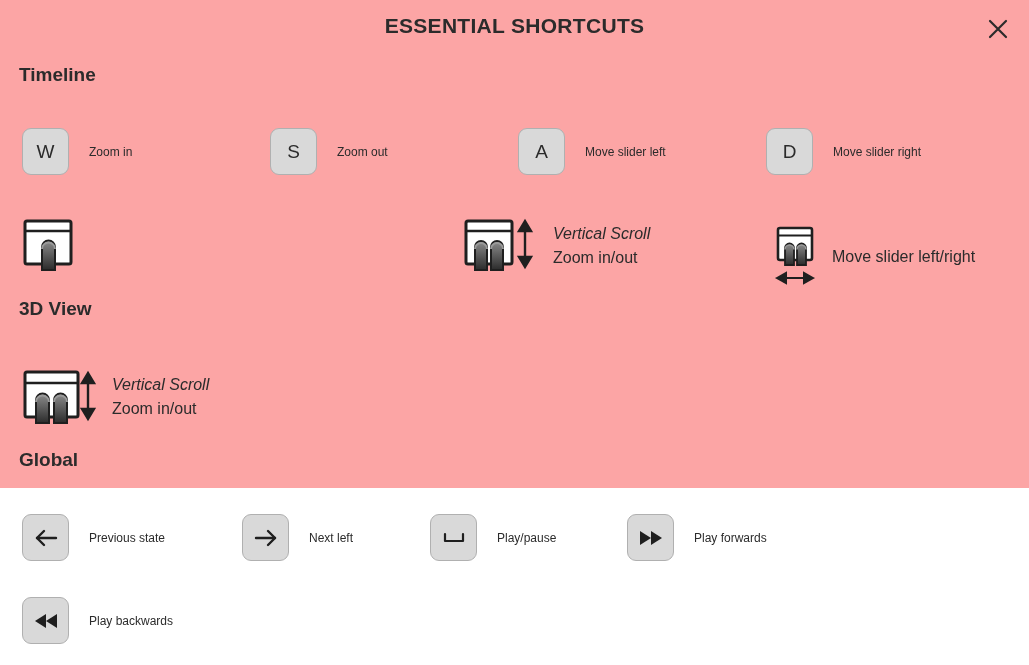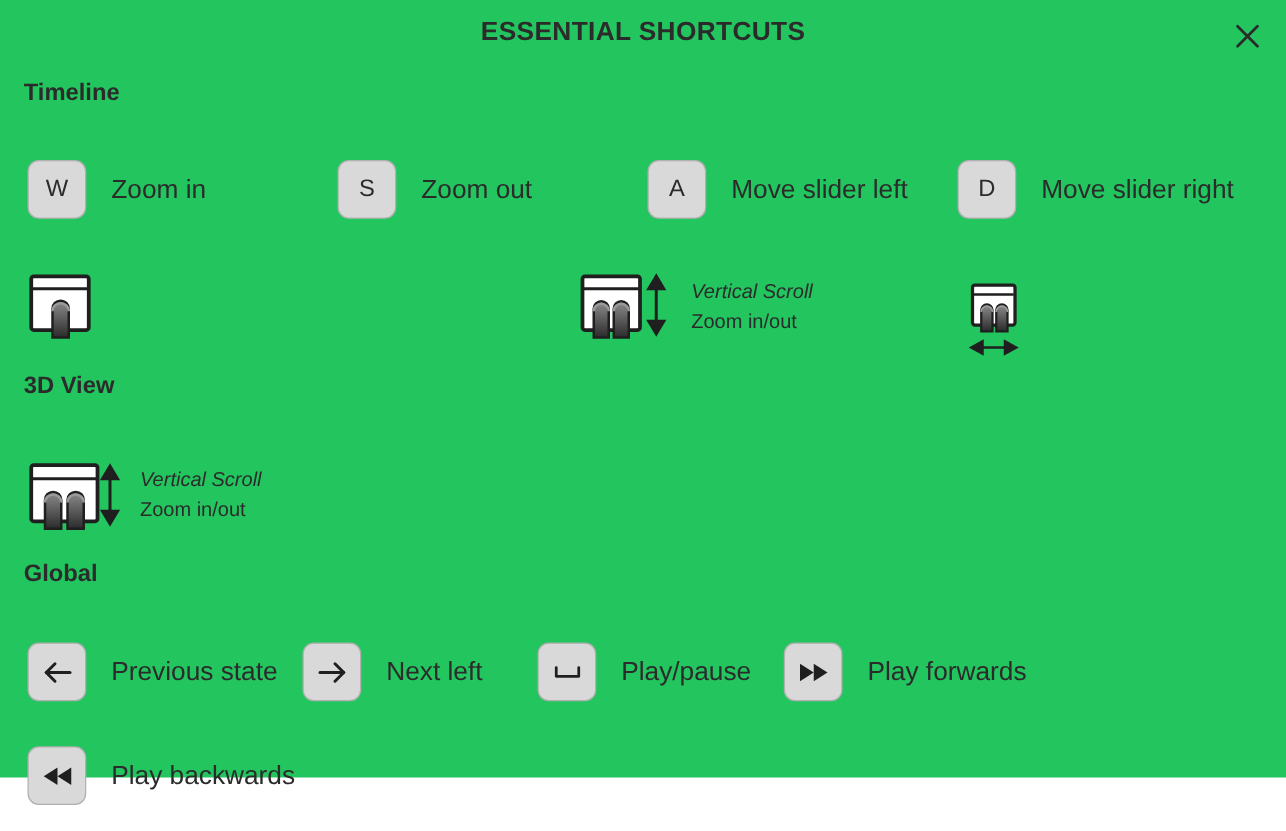--- a/index.html
+++ b/index.html
@@ -4,21 +4,21 @@
 <style>
   * { box-sizing: border-box; }
   html, body {
     margin: 0; padding: 0;
     width: 1029px; height: 665px;
     background: #ffffff;
     font-family: "Liberation Sans", sans-serif;
     color: #222222;
     overflow: hidden;
   }
-  .dialog { position: relative; width: 1029px; height: 622px; background:#22c55e; }
+  .dialog { position: relative; width: 1029px; height: 488px; background:#fca5a5; }
 
   
   .title {
     position: absolute; top: 14px; left: 0; width: 1029px;
     text-align: center;
     font-size: 21px; font-weight: bold;
     letter-spacing: 0.3px;
     color: #2b2b2b;
   }
   .close-btn {
@@ -49,21 +49,21 @@
     border: 1px solid #b0b0b0;
     border-radius: 9px;
     display: flex; align-items: center; justify-content: center;
     font-size: 19px; color: #2b2b2b;
     cursor: pointer;
     user-select: none;
   }
   .keycap svg { display:block; }
   .key-label {
     margin-left: 20px;
-    font-size: 21px; color: #2b2b2b;
+    font-size: 12px; color: #2b2b2b;
     white-space: nowrap;
   }
 
   
   .gesture-label { margin-left: 14px; line-height: 1.5; white-space: nowrap; }
   .gesture-label .g-name {
     font-style: italic; font-size: 16px; color: #2b2b2b; display:block;
   }
   .gesture-label .g-desc {
     font-size: 16px; color: #2b2b2b; display:block;
@@ -173,20 +173,21 @@
           <path d="M25 39 L25 22 a4.5 4.5 0 0 1 9 0 L34 39 Z" fill="url(#fgC)" stroke="#1f1f1f" stroke-width="1.8"></path>
           <path d="M25 23.5 a4.5 4.5 0 0 1 9 0" fill="none" stroke="#9a9a9a" stroke-width="1.6"></path>
           <g stroke="#1f1f1f" stroke-width="2" fill="#1f1f1f">
             <line x1="11" y1="52" x2="35" y2="52"></line>
             <polygon points="5,52 14,47 14,57"></polygon>
             <polygon points="41,52 32,47 32,57"></polygon>
           </g>
         </svg>
       </span>
       <span class="gesture-label">
+        <span class="g-desc">Move slider left/right</span>
       </span>
     </div>
   </div>
 
   <div class="section-title" id="sec-3dview">3D View</div>
 
   <div class="row" style="top:369px;">
     <div class="cell" style="left:22px;">
       <span class="icon-wrap">
         <svg width="76" height="56" viewBox="0 0 76 56">

